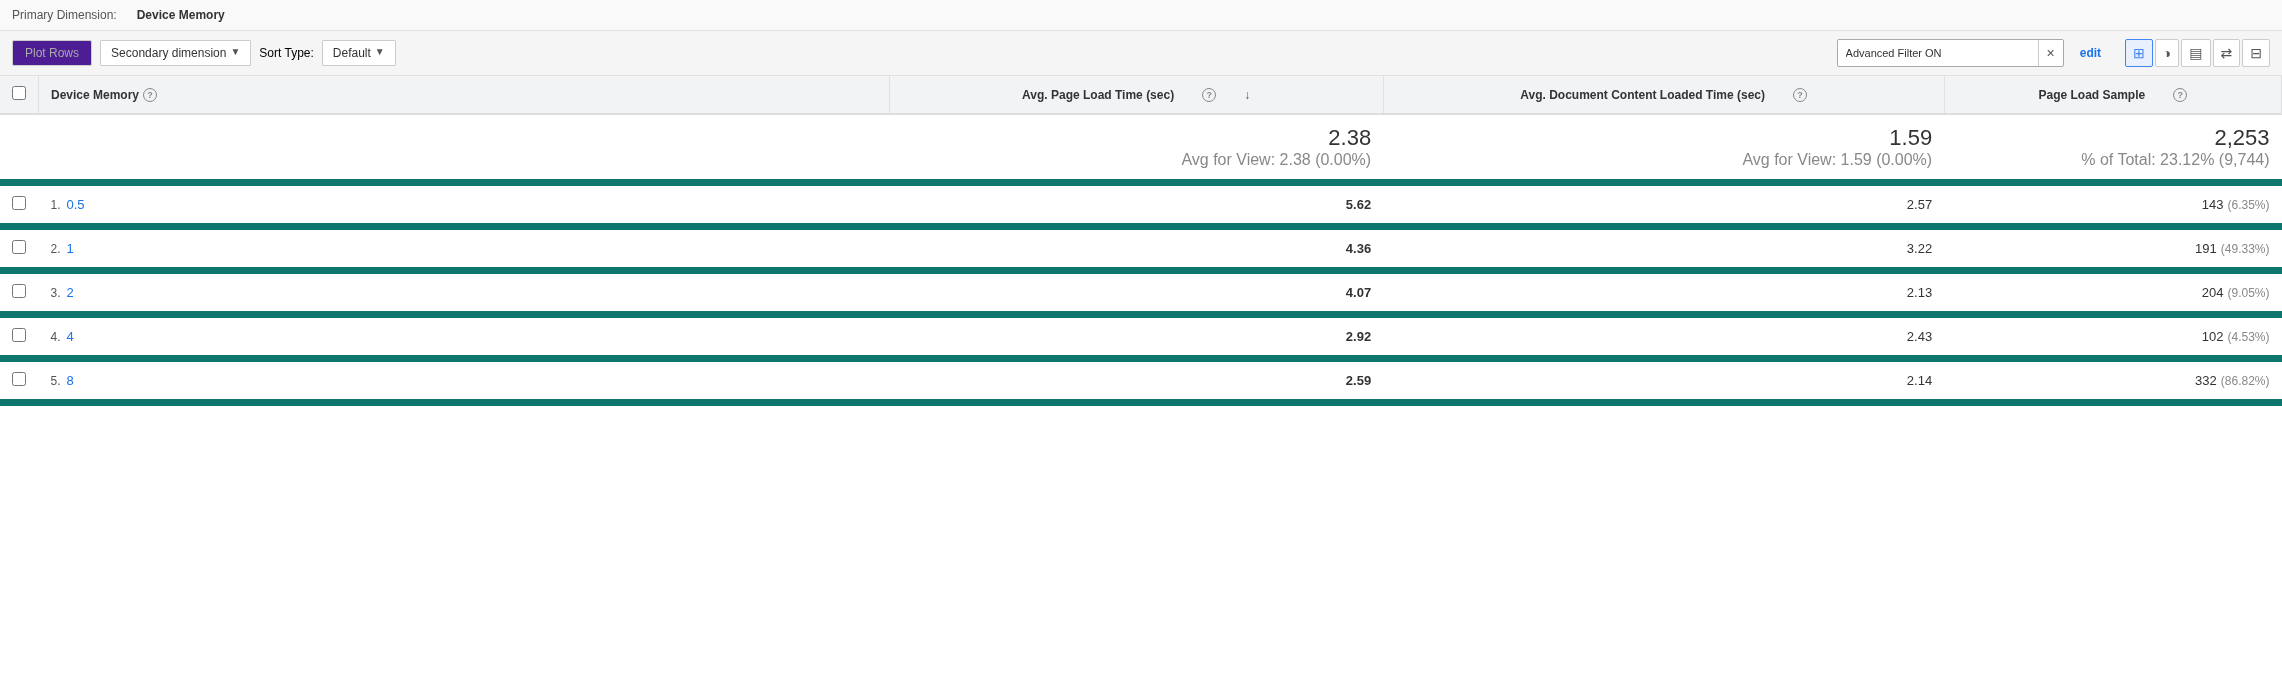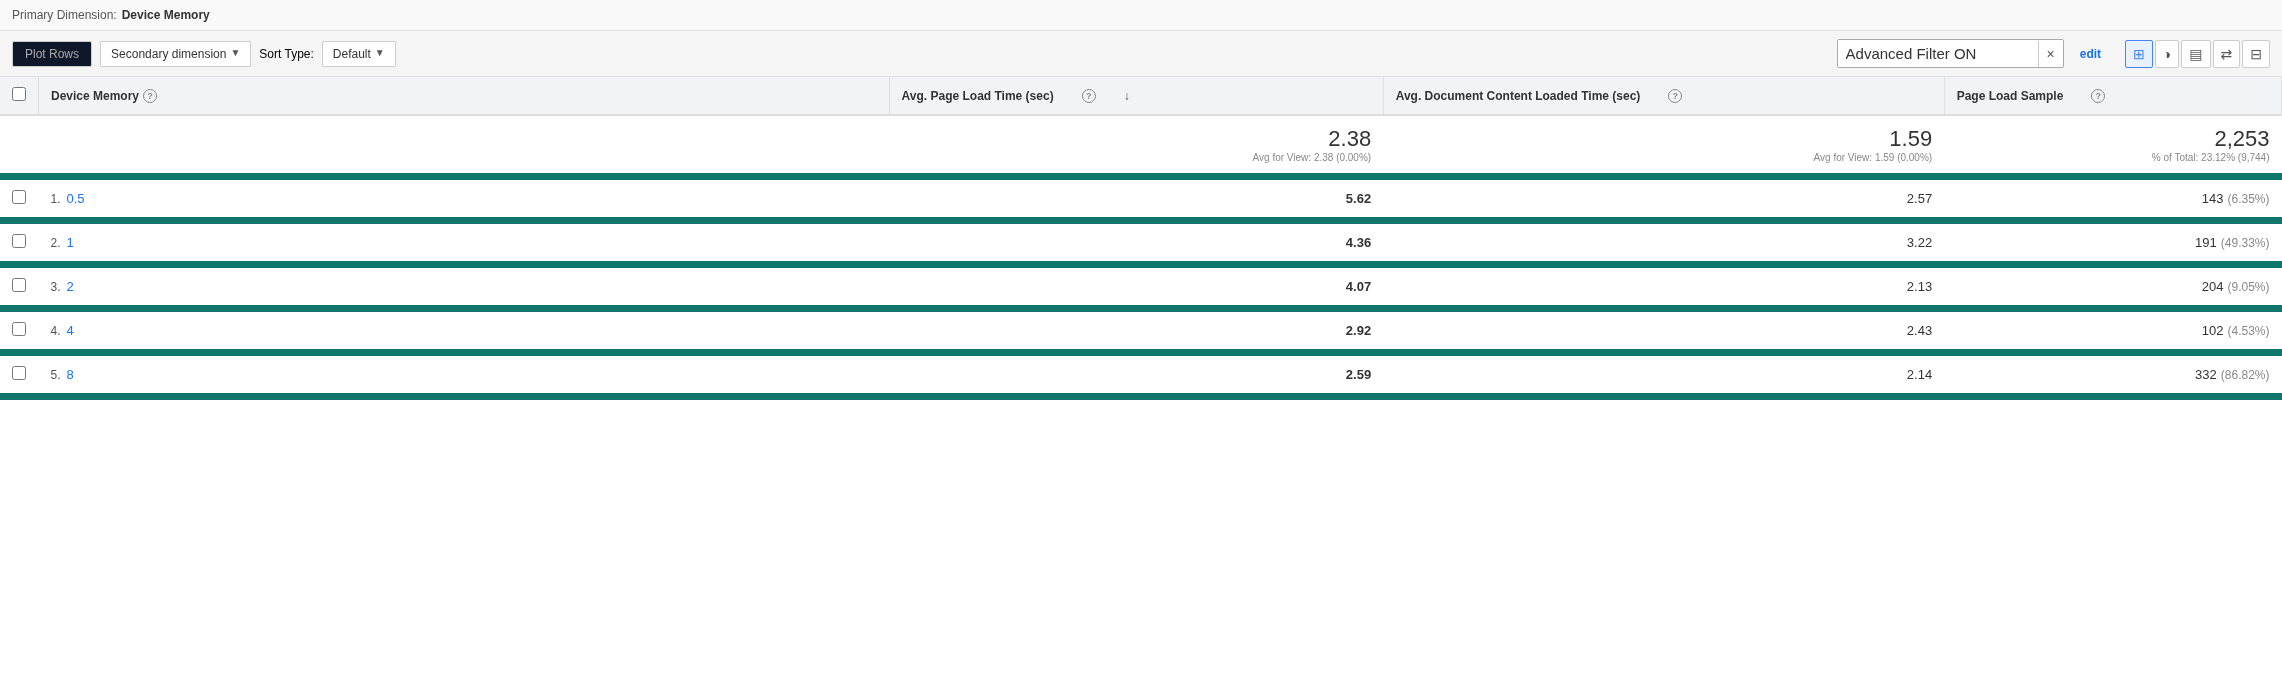--- a/index.html
+++ b/index.html
@@ -9,21 +9,21 @@
       background: #fff;
       color: #333;
     }
 
     .top-bar {
       display: flex;
       align-items: center;
       padding: 8px 12px;
       border-bottom: 1px solid #e0e0e0;
       background: #f9f9f9;
-      gap: 5px;
+      gap: 20px;
     }
 
     .primary-dimension-label {
       font-size: 12px;
       color: #555;
       white-space: nowrap;
     }
     .primary-dimension-value {
       font-size: 12px;
       font-weight: bold;
@@ -35,21 +35,21 @@
       align-items: center;
       padding: 8px 12px;
       border-bottom: 1px solid #e0e0e0;
       background: #f5f5f5;
       gap: 8px;
     }
 
     .btn-plot-rows {
       padding: 5px 12px;
       border: 1px solid #ccc;
-      background: #0f172a;
+      background: #4c1d95;
       color: #aaa;
       font-size: 12px;
       cursor: default;
       border-radius: 2px;
     }
 
     .dropdown-btn {
       display: flex;
       gap: 4px;
       padding: 5px 10px;
@@ -79,21 +79,21 @@
       border: 1px solid #aaa;
       background: #fff;
       border-radius: 2px;
       overflow: hidden;
     }
 
     .filter-box input {
       border: none;
       outline: none;
       padding: 5px 8px;
-      font-size: 15px;
+      font-size: 11px;
       color: #333;
       width: 200px;
       background: #fff;
     }
 
     .filter-close {
       padding: 5px 8px;
       cursor: pointer;
       color: #555;
       font-size: 14px;
@@ -155,21 +155,21 @@
       text-align: right;
     }
 
     .th-inner {
       display: flex;
       align-items: center;
       gap: 4px;
     }
 
     .th-inner.right {
-      justify-content: flex-start;
+      justify-content: center;
       gap: 28px;
     }
 
     .help-icon {
       display: inline-flex;
       align-items: center;
       justify-content: center;
       width: 14px;
       height: 14px;
       border-radius: 50%;
@@ -195,21 +195,21 @@
     }
 
     .summary-main-value {
       font-size: 22px;
       color: #333;
       text-align: right;
       display: block;
     }
 
     .summary-sub {
-      font-size: 10px;
+      font-size: 16px;
       color: #888;
       display: block;
     }
 
     
     .data-table tbody tr.data-row td {
       padding: 10px 12px;
     }
 
     .cell-check {

